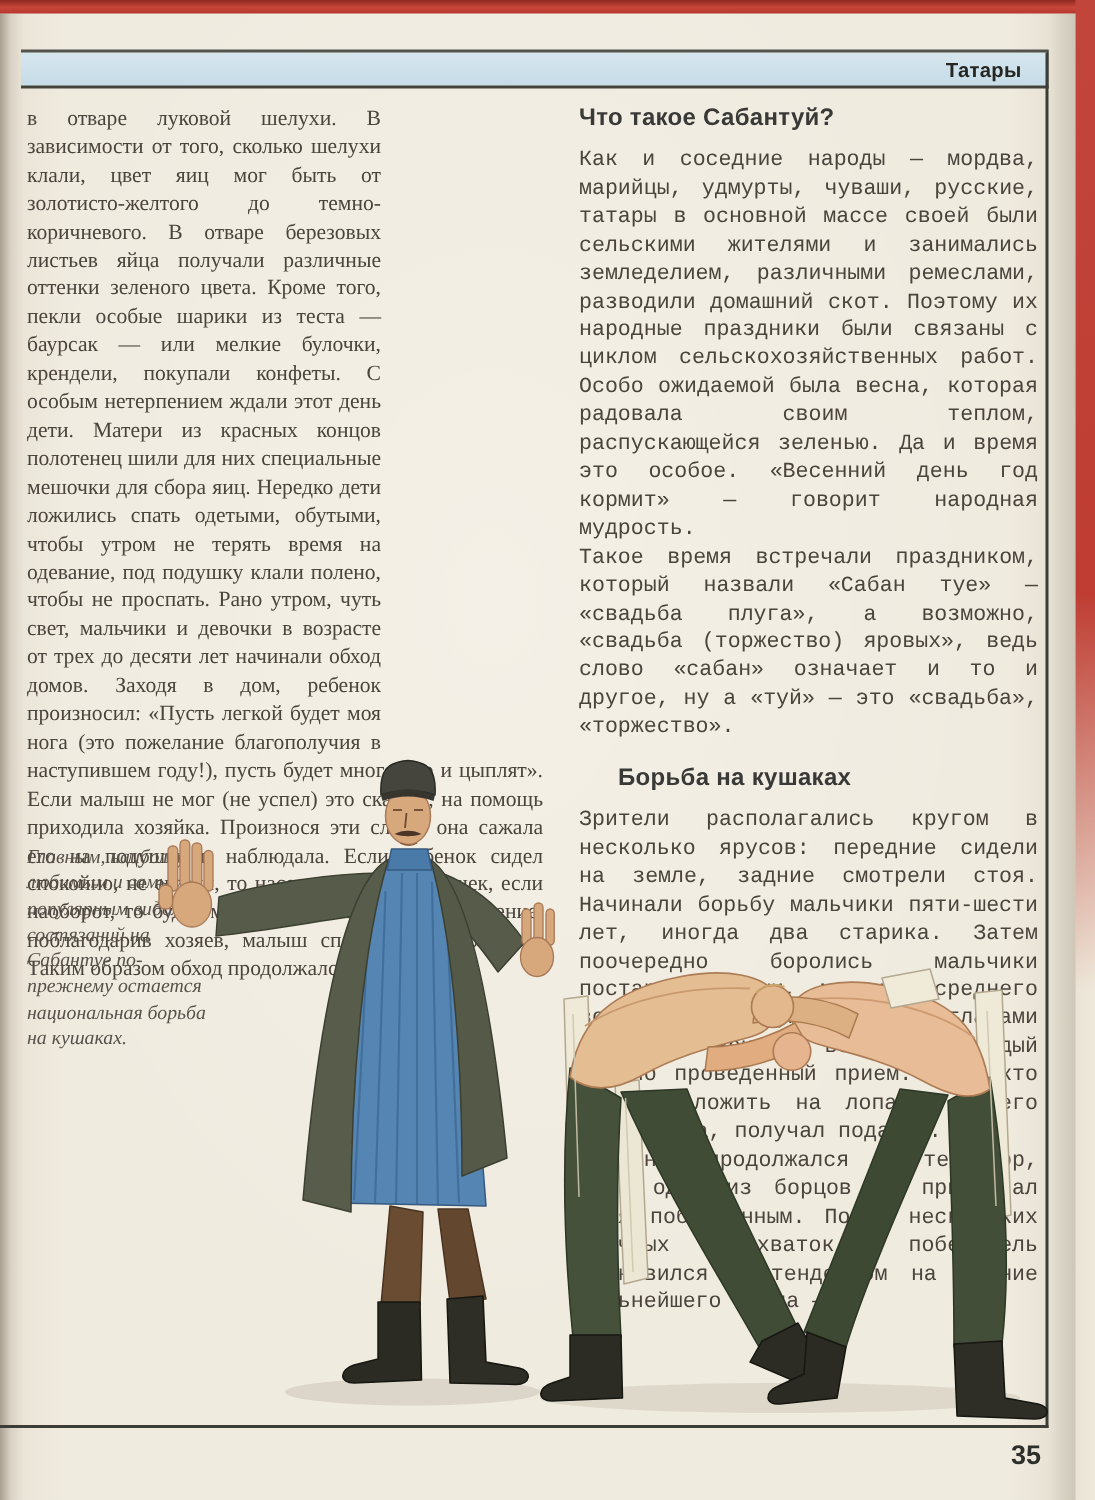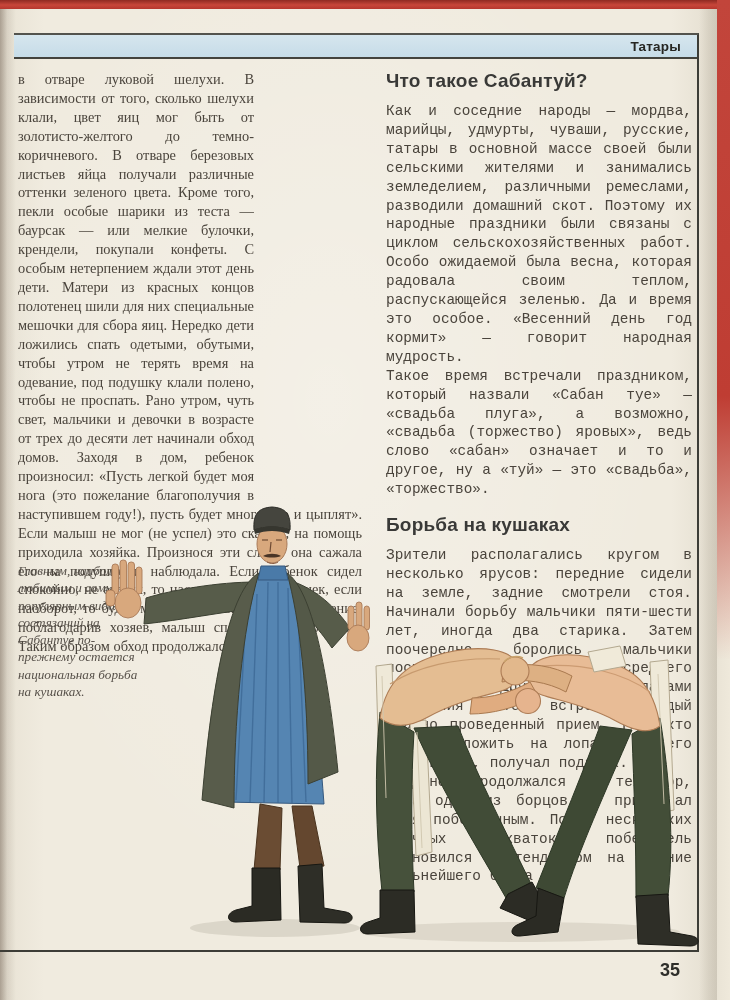--- a/index.html
+++ b/index.html
@@ -30,29 +30,29 @@
     font-size:13.5px;color:#262622;padding-right:17px;letter-spacing:0.2px;}
   
   .frame-right{position:absolute;left:697px;top:35px;width:2px;height:917px;background:#3d3d37;}
   .frame-bottom{position:absolute;left:0;top:950px;width:699px;height:2px;background:#3d3d37;}
   
   .body-text{font-size:14.4px;line-height:18.9px;text-align:justify;color:#4a443c;}
   .col-left{position:absolute;left:18px;top:70px;width:344px;}
   .col-right{position:absolute;left:386px;top:70px;width:306px;}
   .illu-intrusion{float:right;width:108px;height:62px;margin-top:372px;}
   .sec-heading{font-family:"Liberation Sans",sans-serif;font-weight:bold;
-    font-size:19px;color:#393937;margin:0 0 10px 0;letter-spacing:0.2px;}
-  .sec-heading.second{margin-top:15px;}
+    font-size:16px;color:#393937;margin:0 0 10px 0;letter-spacing:0.2px;}
+  .sec-heading.second{margin-top:15px;margin-left:26px;}
   .col-right p{margin:0;font-family:Liberation Mono, monospace;}
   
   .caption{position:absolute;left:18px;top:562px;width:134px;
     font-style:italic;font-size:13.2px;line-height:17.3px;color:#57514a;}
   .caption p{margin:0;}
   
-  .page-number{position:absolute;left:660px;top:960px;width:34px;
+  .page-number{position:absolute;left:660px;top:960px;width:34px;text-align:right;
     font-family:"Liberation Sans",sans-serif;font-weight:bold;font-size:18px;color:#2e2e2a;}
   
   .illustration{position:absolute;left:60px;top:470px;width:645px;height:481px;}
 </style>
 </head>
 <body>
 
 <div class="screen">
 
   <div class="cover-top"></div>

